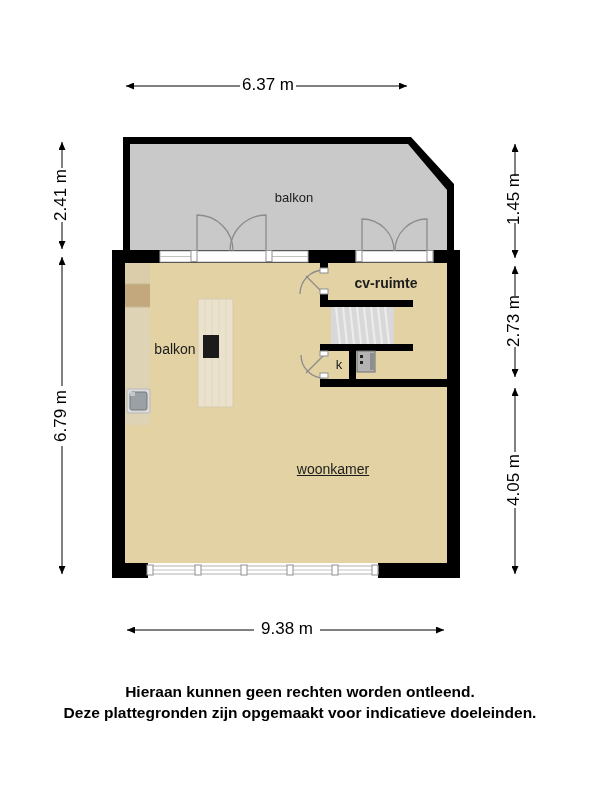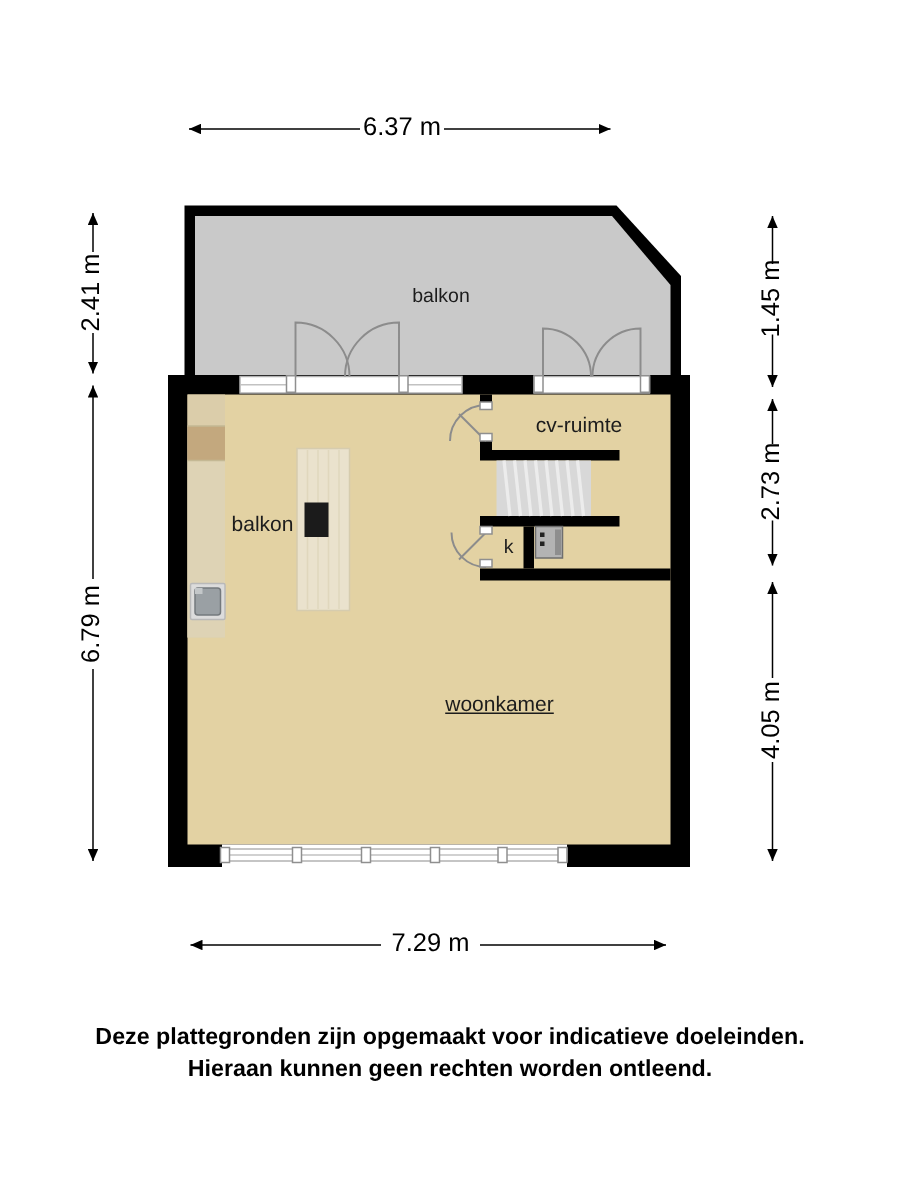--- a/index.html
+++ b/index.html
@@ -146,31 +146,31 @@
       <path class="dimline" d="M515,176 L515,144" marker-end="url(#arr)"></path>
       <path class="dimline" d="M515,223 L515,258" marker-end="url(#arr)"></path>
       <path class="dimline" d="M515,296 L515,266" marker-end="url(#arr)"></path>
       <path class="dimline" d="M515,347 L515,377" marker-end="url(#arr)"></path>
       <path class="dimline" d="M515,452 L515,388" marker-end="url(#arr)"></path>
       <path class="dimline" d="M515,508 L515,574" marker-end="url(#arr)"></path>
     </g>
   </svg>
 
   <span class="lbl small" style="left:284px;top:197px;padding-left:20px;">balkon</span>
-  <span class="lbl" style="left:386px;top:283px;">cv-ruimte</span>
+  <span class="lbl" style="left:386px;top:283px;font-weight:bold;">cv-ruimte</span>
   <span class="lbl" style="left:175px;top:349px;">balkon</span>
   <span class="lbl small" style="left:339px;top:364px;">k</span>
   <span class="lbl" style="left:333px;top:469px;text-decoration:underline;">woonkamer</span>
 
   <span class="dim" style="left:268px;top:85px;">6.37 m</span>
   <span class="dim vert" style="left:61px;top:195px;">2.41 m</span>
   <span class="dim vert" style="left:61px;top:416px;">6.79 m</span>
   <span class="dim vert" style="left:514px;top:199px;">1.45 m</span>
   <span class="dim vert" style="left:514px;top:321px;">2.73 m</span>
   <span class="dim vert" style="left:514px;top:480px;">4.05 m</span>
-  <span class="dim" style="left:287px;top:629px;">7.29 m</span>
+  <span class="dim" style="left:287px;top:629px;">9.38 m</span>
 
   <div class="disclaimer">
+    <div>Hieraan kunnen geen rechten worden ontleend.</div>
     <div>Deze plattegronden zijn opgemaakt voor indicatieve doeleinden.</div>
-    <div>Hieraan kunnen geen rechten worden ontleend.</div>
   </div>
 
 </div>
 
 </body></html>

